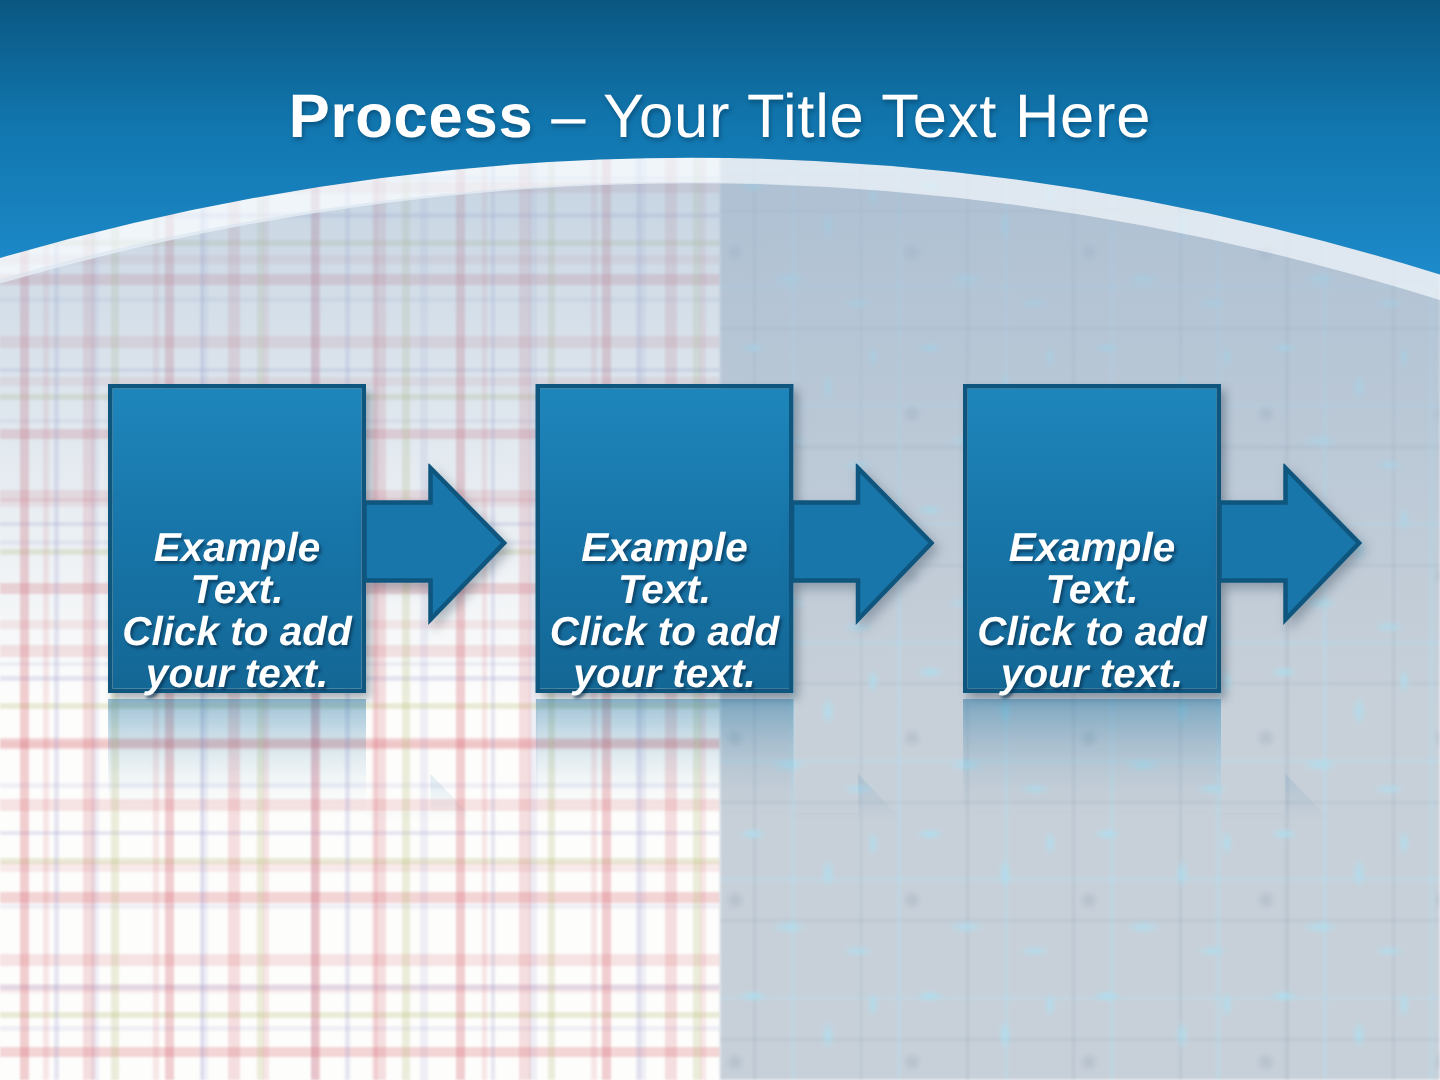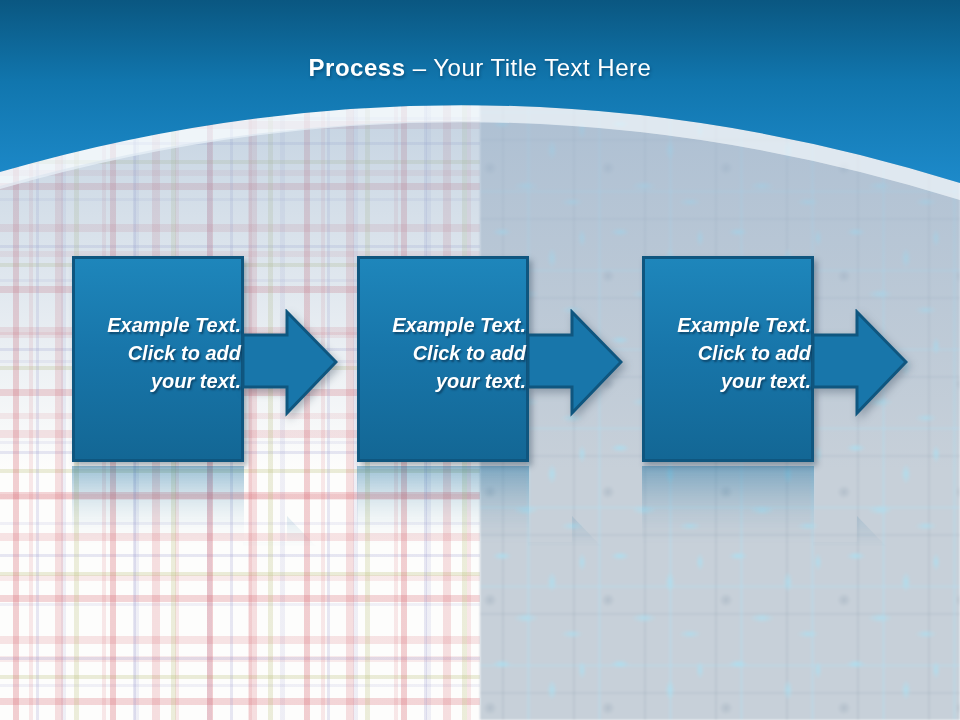--- a/index.html
+++ b/index.html
@@ -53,41 +53,42 @@
         transparent 28px 53px, rgba(175,225,245,0.24) 53px 56px,
         transparent 56px 79px);
     background-size:118px 108px,118px 108px,118px 108px,118px 108px,118px 108px,118px 108px,auto,auto;
     filter:blur(1px);
   }
   
   .header-svg{position:absolute;left:0;top:0;z-index:2;}
   .title{
     position:absolute;left:0;top:54px;width:960px;z-index:3;
     text-align:center;color:var(--title-text,#fff);
-    font-size:24px;letter-spacing:0.5px;
+    font-size:41px;letter-spacing:0.5px;
     text-shadow:1px 2px 3px rgba(0,40,70,0.4);
   }
   .title .t-bold{font-weight:700;}
   .title .t-rest{font-weight:400;}
   
   .step{position:absolute;top:256px;width:270px;height:310px;z-index:3;}
   .box{
     position:absolute;left:0;top:0;width:166px;height:200px;
     background:linear-gradient(180deg,#1e86bb 0%,var(--box-fill,#1876aa) 45%,#136795 100%);
     border:3px solid var(--box-border,#0f567f);
     box-shadow:3px 4px 6px rgba(40,60,80,0.40);
     box-sizing:content-box;
     padding-top:0;
   }
   .box-text{
-    padding-top:52px;text-align:right;
+    padding-top:52px;text-align:center;
     color:var(--box-text,#fff);
     font-style:italic;font-weight:600;
-    font-size:20px;line-height:28px;
+    font-size:27px;line-height:28px;
     text-shadow:1.5px 2px 2px rgba(8,48,78,0.65);
+    margin-top:40px;
   }
   .arrow-svg{
     position:absolute;left:170px;top:53px;
     filter:drop-shadow(3px 4px 4px rgba(40,60,80,0.35));
   }
   .arrow-svg polygon{
     fill:var(--box-fill,#1876aa);
     stroke:var(--box-border,#0f567f);
     stroke-width:3;
   }

